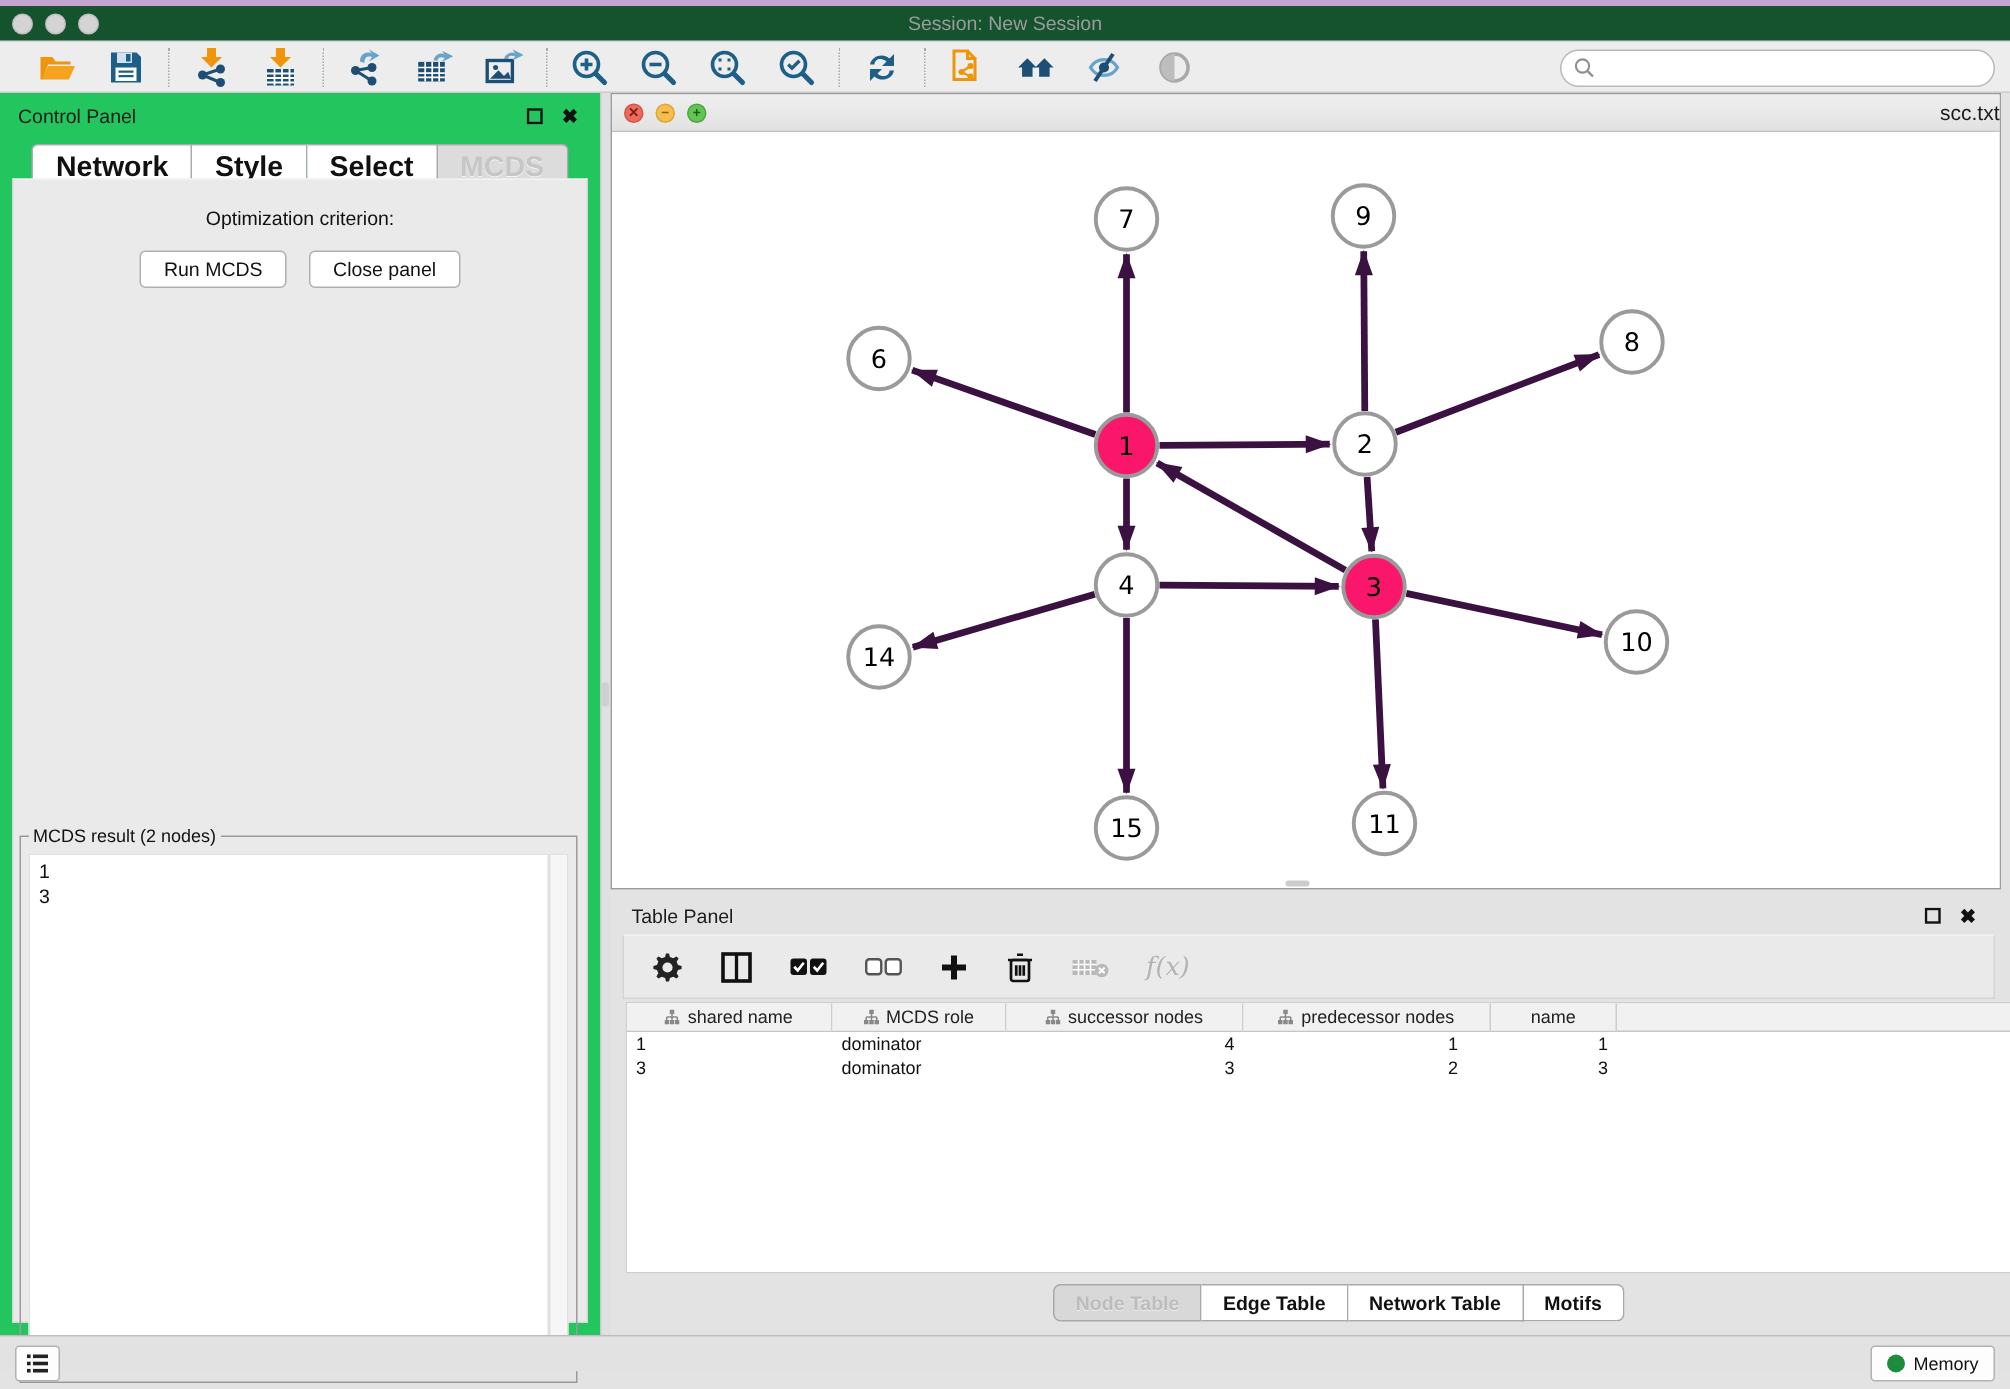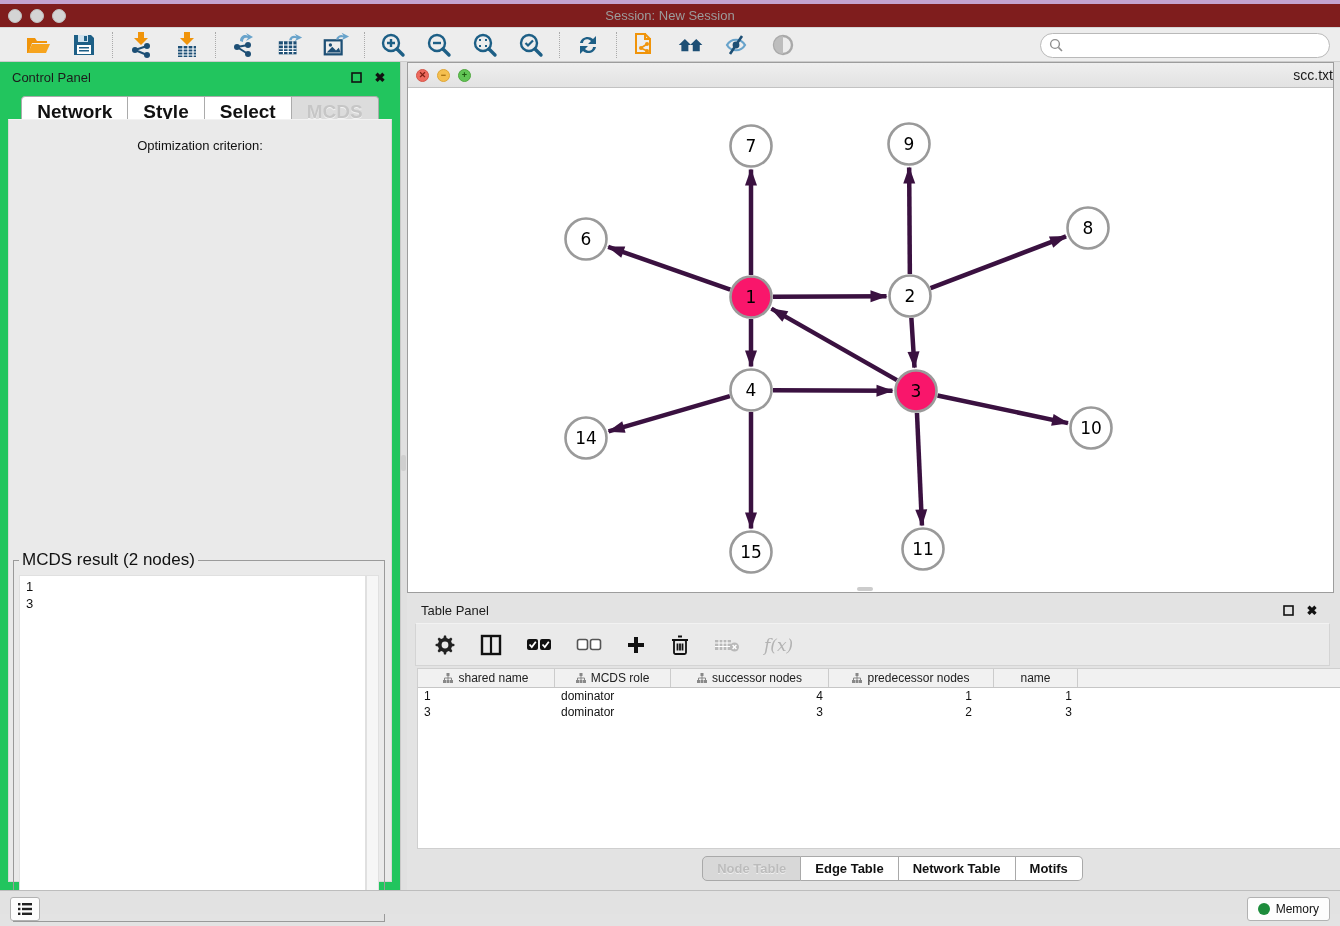--- a/index.html
+++ b/index.html
@@ -2,21 +2,21 @@
 <html><head>
 <meta charset="utf-8">
 <style>
   * { margin:0; padding:0; box-sizing:border-box; }
   html,body { width:1340px; height:926px; overflow:hidden;
     font-family:"Liberation Sans", sans-serif; background:#e3e3e3; }
   .abs { position:absolute; }
 
   
   #top-strip { left:0; top:0; width:1340px; height:4px; background:#c4a3cf; }
-  #titlebar { left:0; top:4px; width:1340px; height:24px; background:#7f1d1d;
+  #titlebar { left:0; top:4px; width:1340px; height:24px; background:#14532d;
     border-bottom:1px solid #d6d6d6; display:flex; align-items:center; }
   .traffic { width:14px; height:14px; border-radius:50%; background:#d4d4d4;
     border:1px solid #c0c0c0; margin-left:8px; }
   #titlebar .title { position:absolute; left:0; right:0; text-align:center;
     color:#9c9c9c; font-size:13px; }
 
   
   #toolbar { left:0; top:28px; width:1340px; height:34px; background:#ededed;
     border-bottom:1px solid #cccccc; display:flex; align-items:center; padding-left:10px; }
   .tb-group { display:flex; align-items:center; gap:18px; padding:0 14px; }
@@ -44,21 +44,21 @@
   #opt-label { margin-top:18px; text-align:center; font-size:13px; color:#111; }
   #opt-select { margin:9px auto 0; width:312px; height:23px; background:#ffffff;
     border:1px solid #ababab; border-radius:5px; display:flex; align-items:center;
     padding:0 6px 0 12px; font-size:13px; color:#111; }
   #opt-select .sel-label { flex:1; }
   #cp-buttons { margin-top:14px; display:flex; justify-content:center; gap:15px; }
   .cp-btn { background:#ffffff; border:1px solid #b0b0b0; border-radius:4px;
     font-size:13px; color:#111; padding:4px 15px; font-family:"Liberation Sans",sans-serif; }
   #mcds-result { position:absolute; left:4px; top:430px; width:372px; height:372px;
     border:1px solid #9a9a9a; }
-  #mcds-result legend { font-size:17px; color:#111; margin-left:5px; padding:0 3px; }
+  #mcds-result legend { font-size:12px; color:#111; margin-left:5px; padding:0 3px; }
   #mcds-list { position:absolute; left:5px; top:5px; right:18px; bottom:5px;
     background:#ffffff; border:1px solid #e0e0e0; font-size:13px; color:#111;
     padding:2px 6px; line-height:17px; white-space:pre-line; }
   #mcds-scroll { position:absolute; right:5px; top:5px; width:13px; bottom:5px;
     background:#f6f6f6; border:1px solid #e0e0e0; }
 
   
   #v-divider { left:400px; top:62px; width:7px; height:828px; background:#e0e0e0;
     border-left:1px solid #c9c9c9; }
   #v-grip { left:401px; top:455px; width:5px; height:16px; background:#cfcfcf; border-radius:2px; }
@@ -285,20 +285,24 @@
     <span class="panel-icon">✖</span>
   </div>
   <div id="cp-tabs">
     <div class="tab">Network</div>
     <div class="tab">Style</div>
     <div class="tab">Select</div>
     <div class="tab disabled-selected">MCDS</div>
   </div>
   <div id="cp-card">
     <div id="opt-label">Optimization criterion:</div>
+    <div id="cp-buttons">
+      <button class="cp-btn">Run MCDS</button>
+      <button class="cp-btn">Close panel</button>
+    </div>
     <fieldset id="mcds-result">
       <legend>MCDS result (2 nodes)</legend>
       <div style="position:relative; width:100%; height:calc(100% - 4px);">
         <div id="mcds-list">1
 3</div>
         <div id="mcds-scroll"></div>
       </div>
     </fieldset>
   </div>
 </div>

